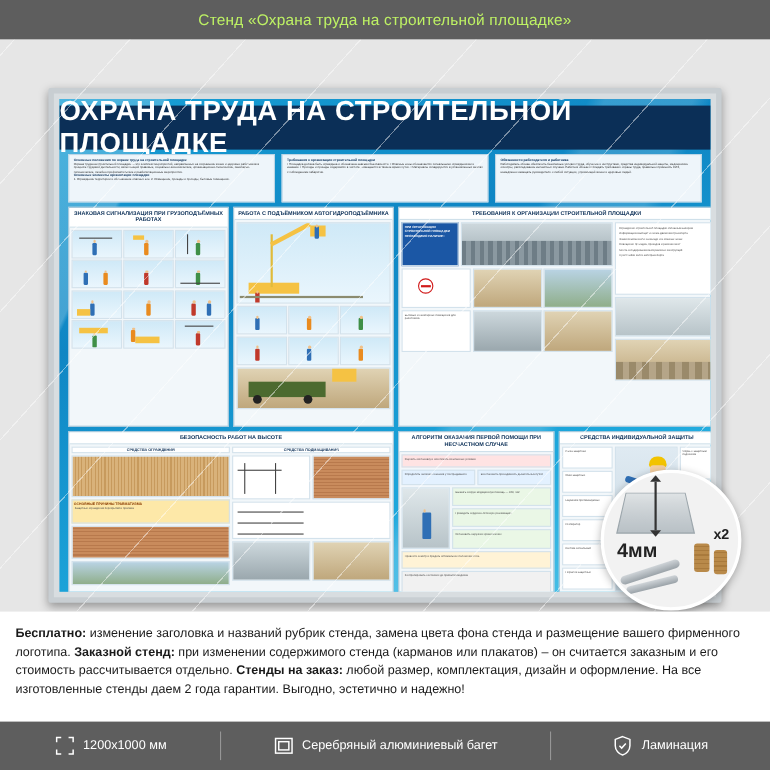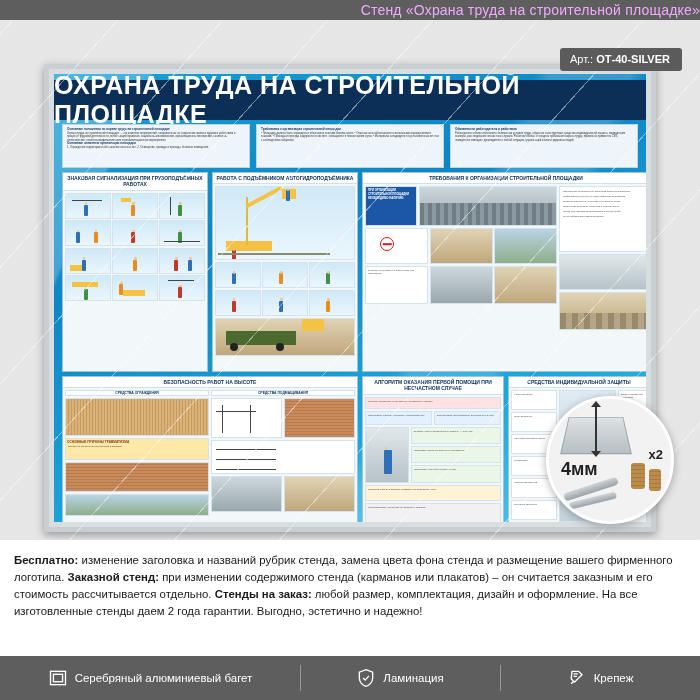--- a/index.html
+++ b/index.html
@@ -6,26 +6,26 @@
   html, body { width: 700px; height: 700px; }
   body {
     font-family: "Liberation Sans", sans-serif;
     background: #ffffff;
     overflow: hidden;
   }
   .page { position: relative; width: 700px; height: 700px; background:#fff; }
 
   
   .topbar {
-    height: 20px;
+    height: 36px;
     background: #5e5e5e;
-    color: #f0abfc;
+    color: #bef264;
     display: flex;
     align-items: center;
-    justify-content: flex-end;
+    justify-content: center;
     font-size: 14px;
     letter-spacing: .2px;
   }
 
   
   .product-area {
     position: relative;
     height: 520px;
     background: #e6e6e6;
     overflow: hidden;
@@ -166,21 +166,21 @@
 
   
   .stand-foot {
     position:absolute; right:10px; bottom:3px;
     font-size:3px; color:#e8f4fb; z-index:4; letter-spacing:.3px;
   }
 
   
   .callout {
     position:absolute;
-    right: 26px; bottom: 16px;
+    right: 26px; bottom: 1px;
     width: 128px; height: 128px;
     border-radius: 50%;
     background: #f2f2f2;
     border: 3px solid #ffffff;
     box-shadow: 0 2px 8px rgba(0,0,0,.3);
     z-index: 8;
     overflow:hidden;
   }
   .callout .cbox {
     position:absolute; left:16px; top:12px; width:62px; height:44px;
@@ -263,24 +263,20 @@
 <body>
 
 <div class="page">
 
   <div class="topbar">
     <span>Стенд «Охрана труда на строительной площадке»</span>
   </div>
 
   <div class="product-area">
 
-    <div class="art-badge">
-      <span>Арт.:</span>
-      <b>ОТ-40-SILVER</b>
-    </div>
 
     <div class="board">
       <div class="board-inner">
 
         <div class="stand-title">ОХРАНА ТРУДА НА СТРОИТЕЛЬНОЙ ПЛОЩАДКЕ</div>
 
         <div class="top-text">
           <div class="ttcol">
             <div class="hd">Основные положения по охране труда на строительной площадке</div>
             <div class="tx">Охрана труда на строительной площадке — это комплекс мероприятий, направленных на сохранение жизни и здоровья работников в процессе трудовой деятельности, включающий правовые, социально-экономические, организационно-технические, санитарно-гигиенические, лечебно-профилактические и реабилитационные мероприятия.</div>
@@ -573,20 +569,28 @@
     </div>
   </div>
 
   <div class="desc">
     <b>Бесплатно:</b><span> изменение заголовка и названий рубрик стенда, замена цвета фона стенда и размещение вашего фирменного логотипа. </span><b>Заказной стенд:</b><span> при изменении содержимого стенда (карманов или плакатов) – он считается заказным и его стоимость рассчитывается отдельно. </span><b>Стенды на заказ:</b><span> любой размер, комплектация, дизайн и оформление. На все изготовленные стенды даем 2 года гарантии. Выгодно, эстетично и надежно!</span>
   </div>
 
   <div class="features">
 
 
+    <div class="feat">
+      <span class="ico">
+        <svg viewBox="0 0 24 24" fill="none" stroke="#ffffff" stroke-width="1.6">
+          <path d="M3 8 V3 H8 M16 3 H21 V8 M21 16 V21 H16 M8 21 H3 V16"></path>
+        </svg>
+      </span>
+      <span>1200x1000 мм</span>
+    </div>
 
     <div class="feat" style="flex:1.5;">
       <span class="ico">
         <svg viewBox="0 0 24 24" fill="none" stroke="#ffffff" stroke-width="1.6">
           <rect x="3" y="4" width="18" height="16"></rect>
           <rect x="6.5" y="7.5" width="11" height="9"></rect>
         </svg>
       </span>
       <span>Серебряный алюминиевый багет</span>
     </div>
@@ -594,25 +598,15 @@
     <div class="feat">
       <span class="ico">
         <svg viewBox="0 0 24 24" fill="none" stroke="#ffffff" stroke-width="1.6">
           <path d="M12 2 L20 5 V12 C20 17 16 21 12 22 C8 21 4 17 4 12 V5 Z"></path>
           <path d="M8.5 12 L11 14.5 L15.5 9.5"></path>
         </svg>
       </span>
       <span>Ламинация</span>
     </div>
 
-    <div class="feat">
-      <span class="ico">
-        <svg viewBox="0 0 24 24" fill="none" stroke="#ffffff" stroke-width="1.6">
-          <path d="M6 4 H14 L18 8 L9 17 L5 13 Z"></path>
-          <path d="M8 7 H13 M8 10 H12"></path>
-          <path d="M5 19 L8 16"></path>
-        </svg>
-      </span>
-      <span>Крепеж</span>
-    </div>
   </div>
 
 </div>
 
 </body></html>

